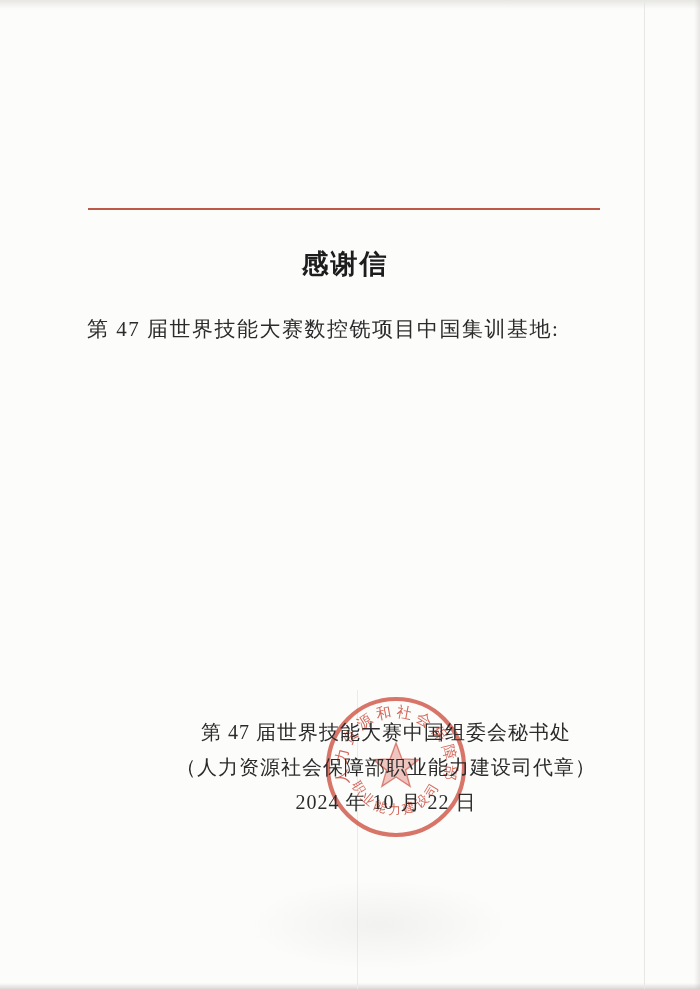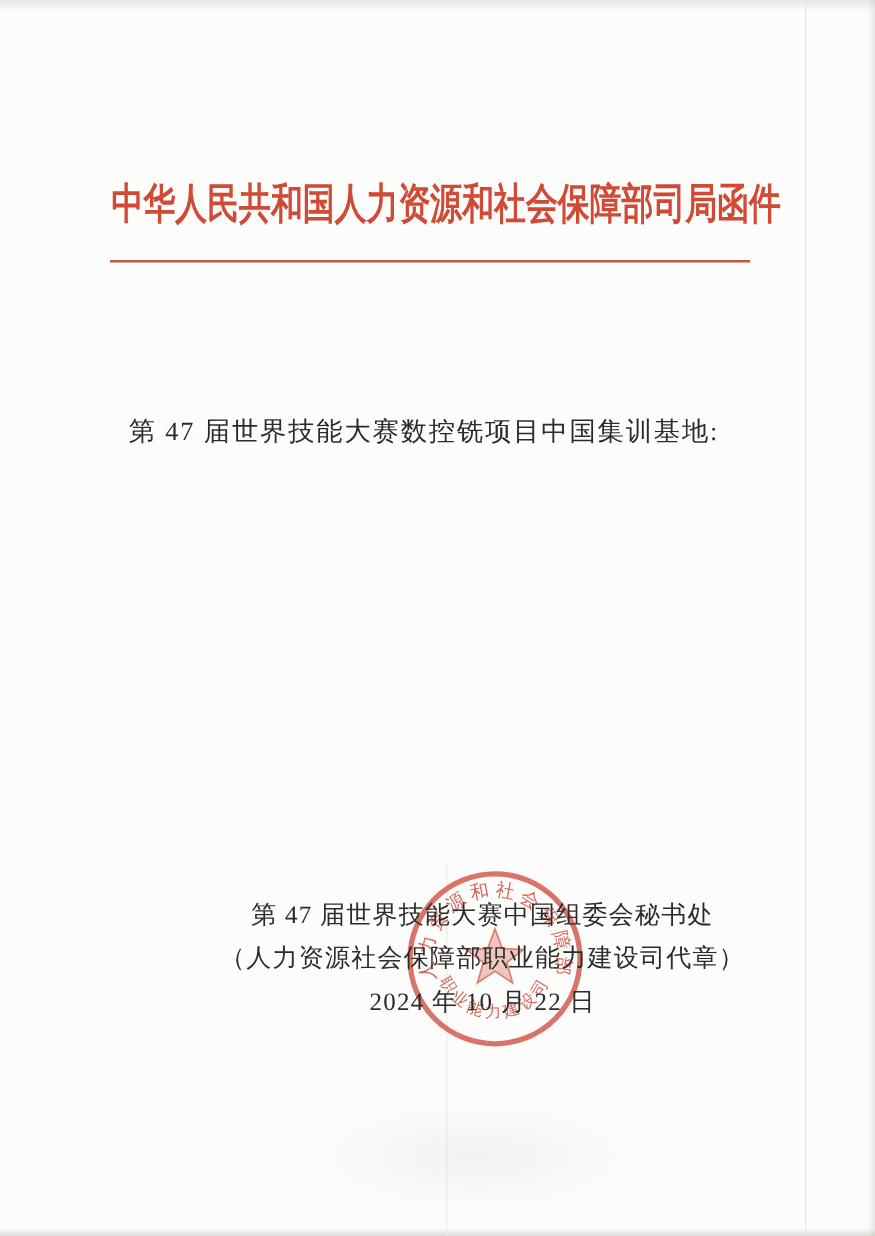--- a/index.html
+++ b/index.html
@@ -37,21 +37,21 @@
     position:absolute;left:0;top:246px;width:690px;text-align:center;
     font-size:27px;font-weight:bold;color:#1d1d1d;letter-spacing:2px;
   }
 
   
   .body-text{
     position:absolute;left:87px;top:313px;width:526px;
     font-size:21px;line-height:32px;letter-spacing:1.5px;
     color:#2b2b2b;text-align:justify;word-break:break-all;
   }
-  .body-text p{margin:16px;}
+  .body-text p{margin:0;}
   .body-text p.indent{text-indent:2.6em;}
 
   
   .signature{
     position:absolute;left:66px;top:715px;width:640px;text-align:center;
     font-size:20px;line-height:35px;letter-spacing:1px;color:#2b2b2b;
   }
   .signature div{white-space:nowrap;}
 
   
@@ -66,25 +66,23 @@
 
 <div class="page">
 
   <div class="edge-top"></div>
   <div class="edge-right"></div>
   <div class="edge-bottom"></div>
   <div class="crease-right"></div>
   <div class="crease-center"></div>
   <div class="smudge"></div>
 
-  <div class="letterhead">
-    <span class="squeeze">中华人民共和国人力资源和社会保障部司局函件</span>
-  </div>
   <div class="red-rule"></div>
 
+  <div class="letter-title">感谢信</div>
 
   <div class="body-text">
     <p>第 47 届世界技能大赛数控铣项目中国集训基地:</p>
   </div>
 
   <div class="seal">
     <svg viewBox="0 0 160 160" xmlns="http://www.w3.org/2000/svg">
       <defs>
         <path id="sealTopArc" d="M 33 97 A 50 50 0 1 1 127 97" fill="none"></path>
         <path id="sealBottomArc" d="M 39.3 103.5 A 47 47 0 0 0 120.7 103.5" fill="none"></path>

